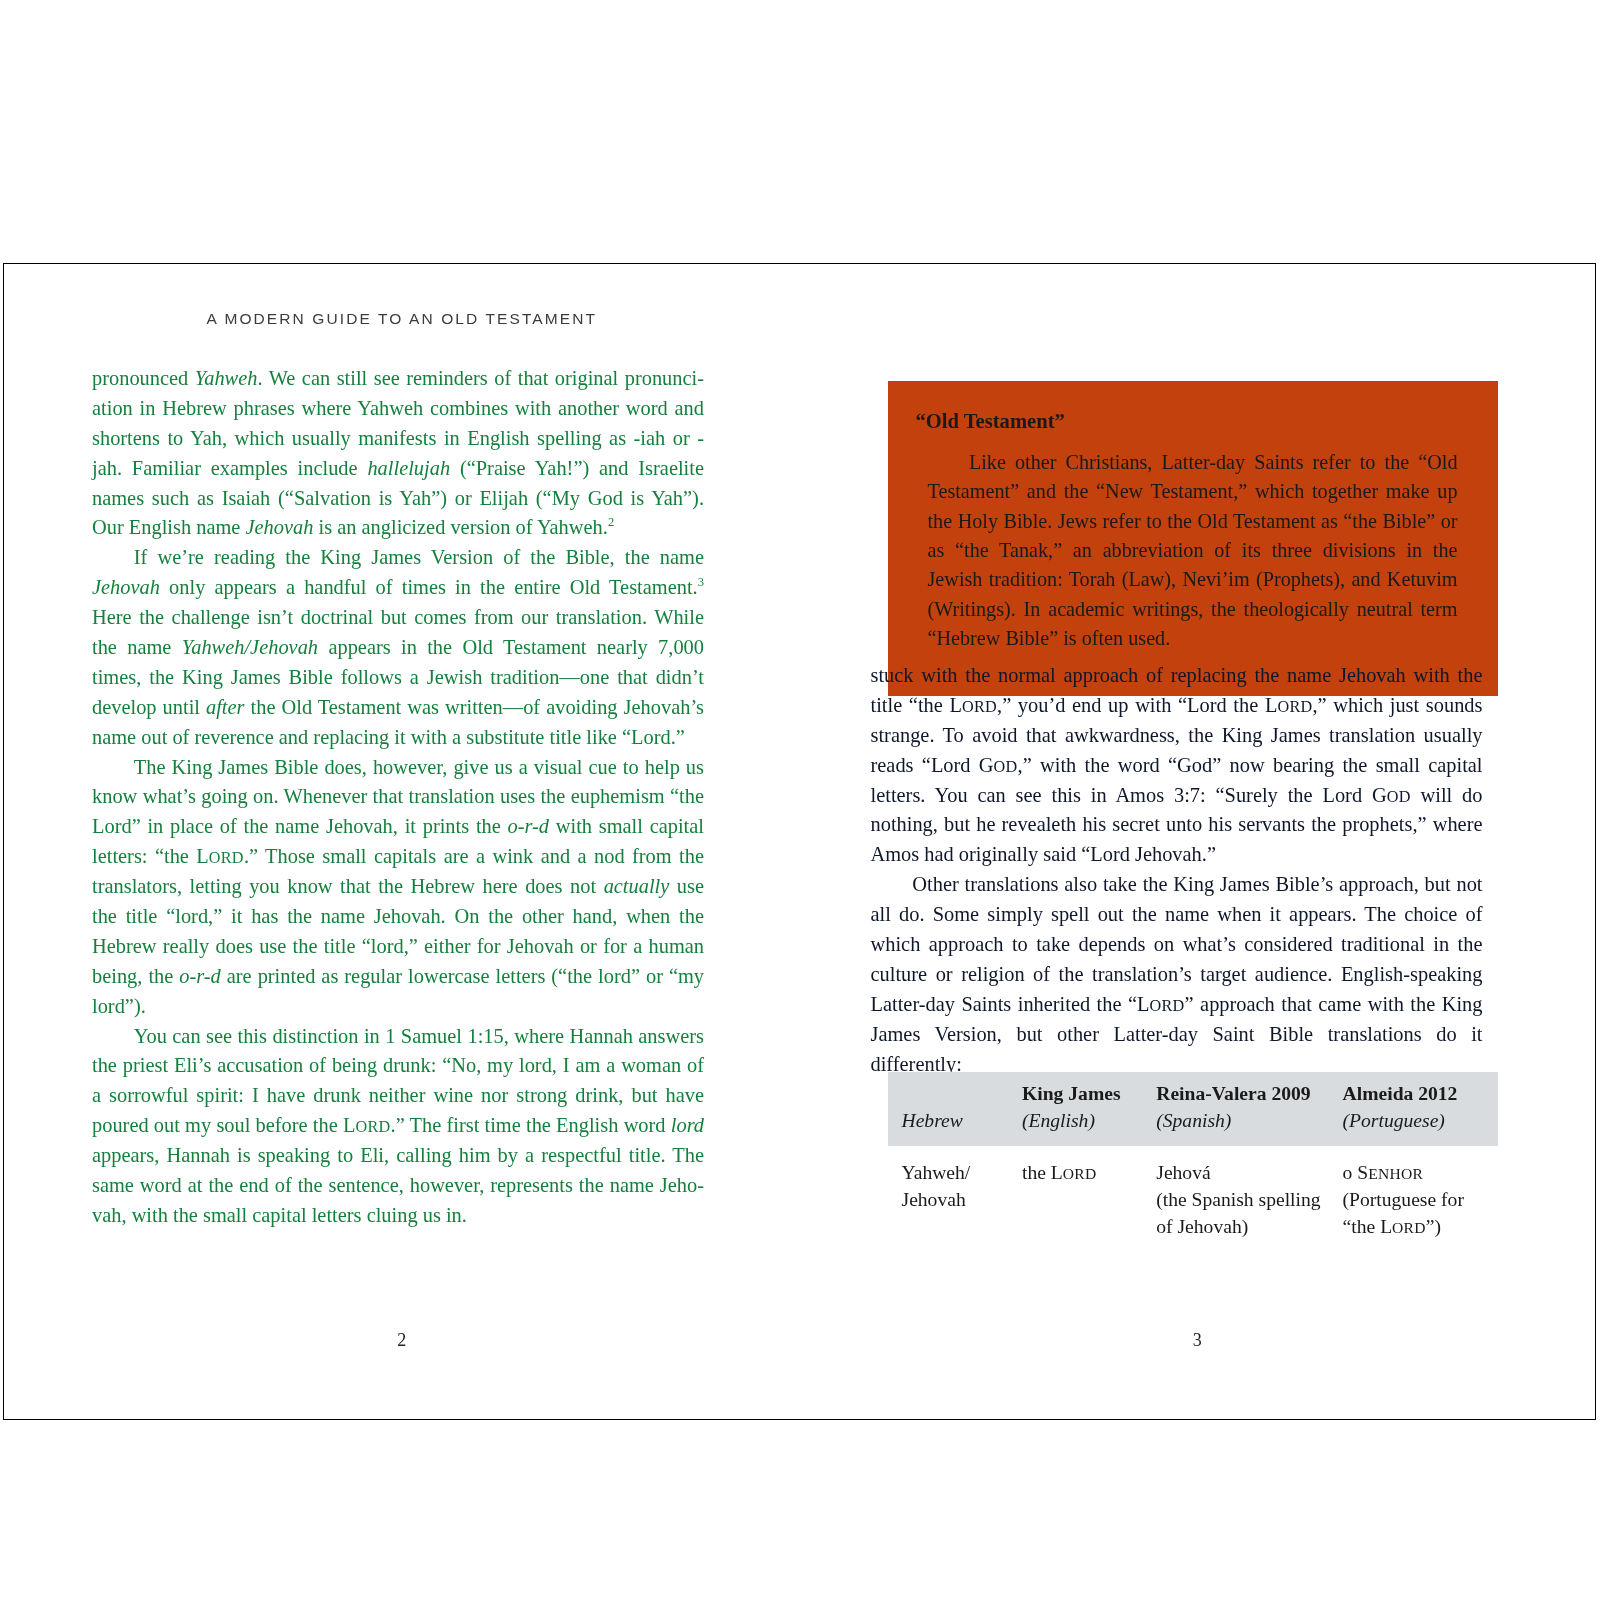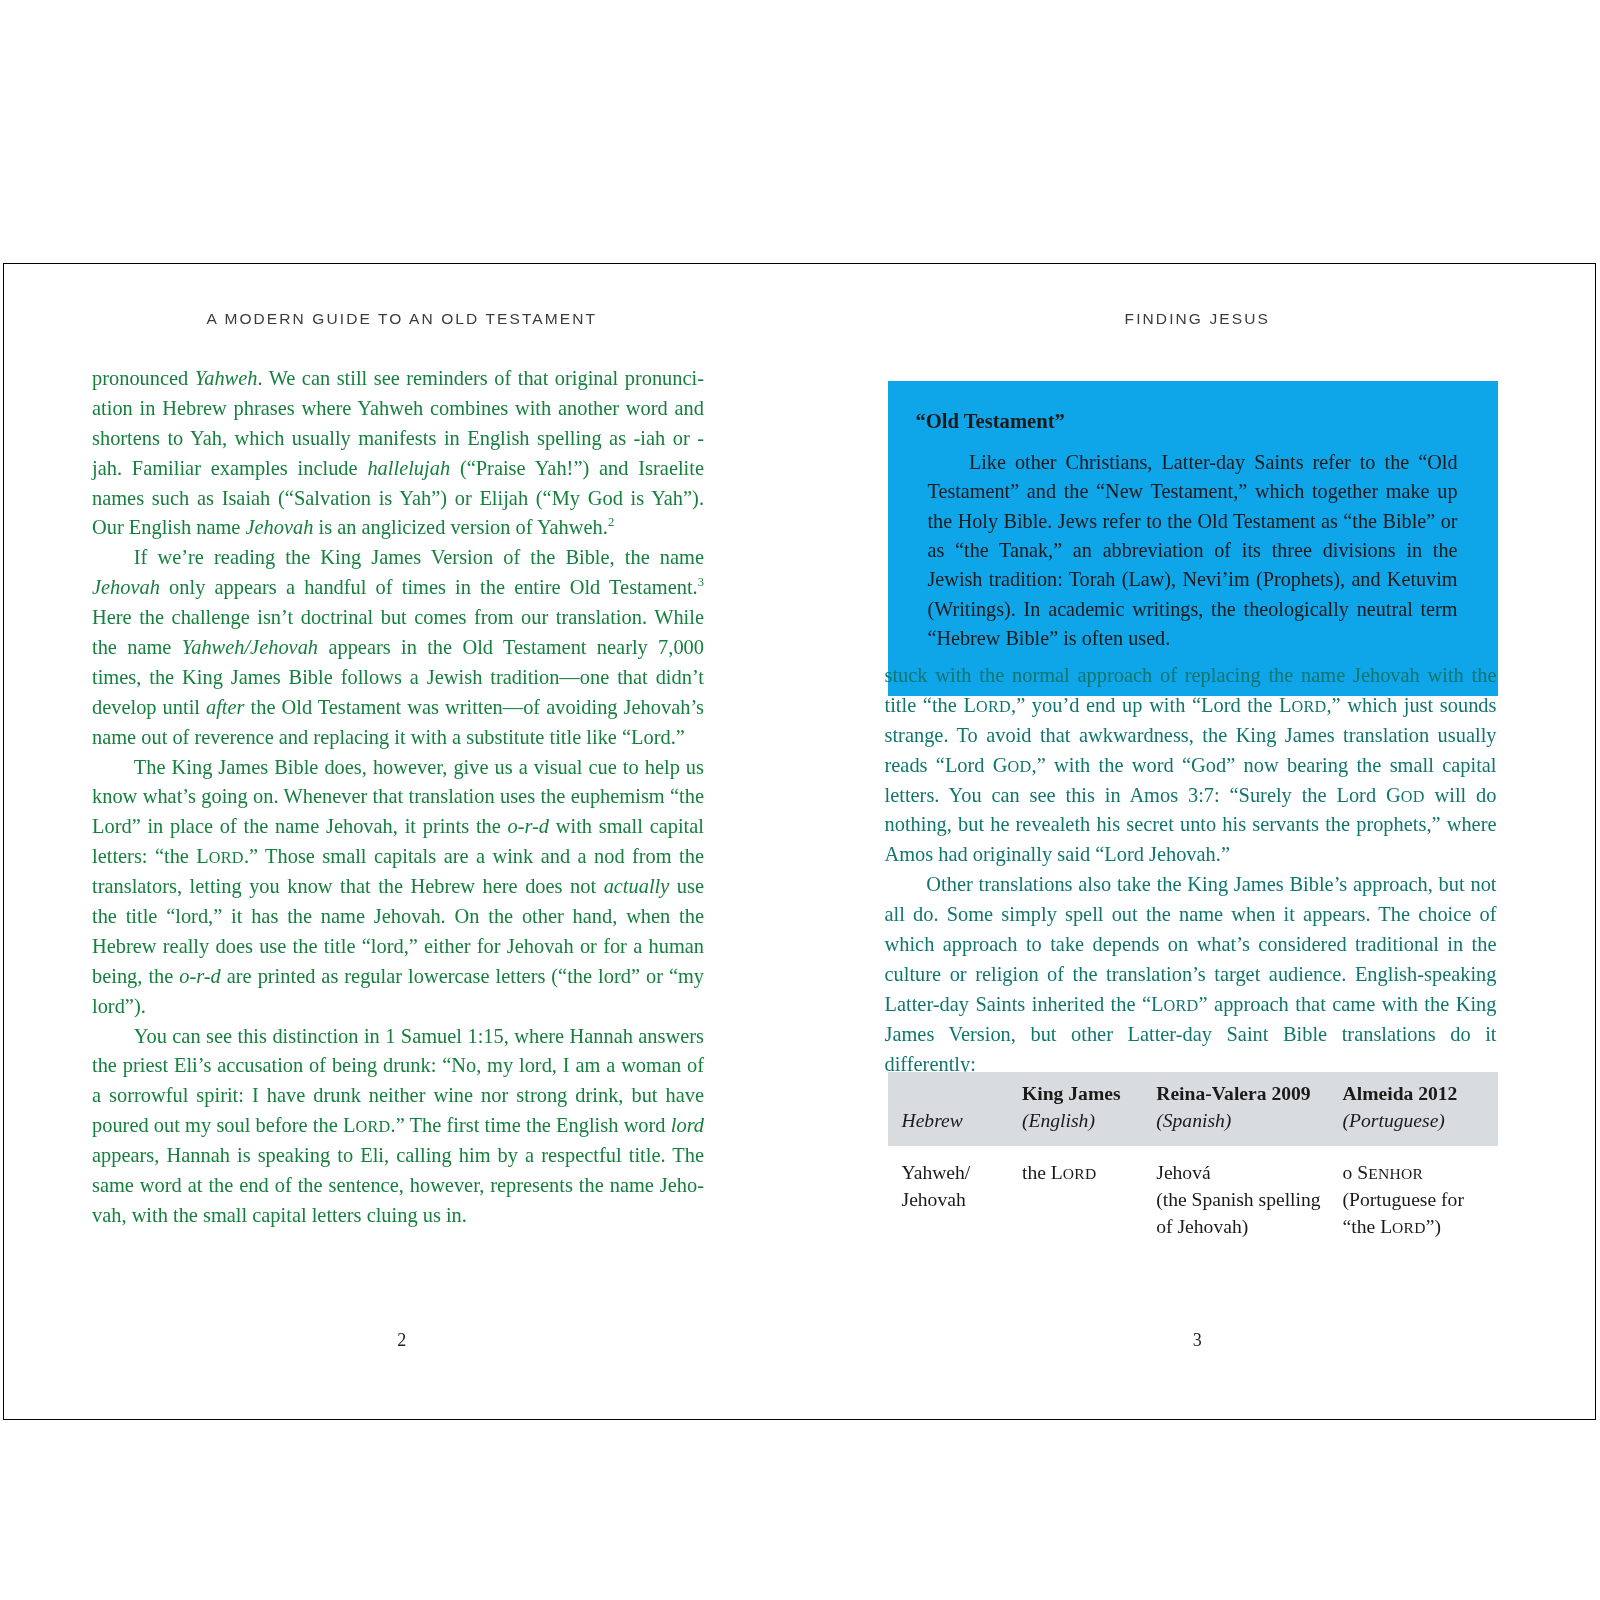--- a/index.html
+++ b/index.html
@@ -96,47 +96,47 @@
     line-height: 0;
   }
 
   
   .sidebar-box {
     position: absolute;
     left: 88px;
     top: 117px;
     width: 610px;
     box-sizing: border-box;
-    background: #0ea5e9;
+    background: #c2410c;
     padding: 26px 28px 30px 28px;
   }
   .sidebar-box .box-title {
     font-weight: bold;
     font-size: 20.6px;
     margin: 0 0 4px 0;
     line-height: 1.4;
   }
   .sidebar-box .box-body {
     font-size: 20.2px;
     line-height: 1.455;
     text-align: justify;
     text-indent: 2.05em;
     margin: 12px;
   }
 
   
   .column-lower {
     position: absolute;
-    left: 85px;
+    left: 71px;
     top: 397px;
     width: 612px;
     font-size: 20.4px;
     line-height: 1.465;
     text-align: justify;
-    color: #0f766e;
+    color: #0f172a;
   }
   .column-lower p { margin: 0; }
   .column-lower p + p { text-indent: 2.05em; }
 
   
   .trans-table {
     position: absolute;
     left: 88px;
     top: 808px;
     width: 610px;
@@ -191,21 +191,20 @@
 
       <p>You can see this distinction in 1 Samuel 1:15, where Hannah answers the priest Eli’s accusation of being drunk: “No, my lord, I am a woman of a sorrowful spirit: I have drunk neither wine nor strong drink, but have poured out my soul before the <span class="sc">L<span class="sc-rest">ORD</span></span>.” The first time the English word <i class="it">lord</i> appears, Hannah is speaking to Eli, calling him by a respectful title. The same word at the end of the sentence, however, represents the name Jeho­vah, with the small capital letters cluing us in.</p>
 
     </div>
 
     <div class="folio">2</div>
   </div>
 
   <div class="page page-right">
 
-    <div class="running-head">FINDING JESUS</div>
 
     <div class="sidebar-box">
       <p class="box-title">“Old Testament”</p>
       <p class="box-body">Like other Christians, Latter-day Saints refer to the “Old Testament” and the “New Testament,” which together make up the Holy Bible. Jews refer to the Old Testament as “the Bible” or as “the Tanak,” an abbreviation of its three divisions in the Jewish tradition: Torah (Law), Nevi’im (Prophets), and Ketuvim (Writings). In academic writings, the theologically neutral term “Hebrew Bible” is often used.</p>
     </div>
 
     <div class="column-lower">
 
       <p>stuck with the normal approach of replacing the name Jehovah with the title “the <span class="sc">L<span class="sc-rest">ORD</span></span>,” you’d end up with “Lord the <span class="sc">L<span class="sc-rest">ORD</span></span>,” which just sounds strange. To avoid that awkwardness, the King James translation usually reads “Lord <span class="sc">G<span class="sc-rest">OD</span></span>,” with the word “God” now bearing the small capital letters. You can see this in Amos 3:7: “Surely the Lord <span class="sc">G<span class="sc-rest">OD</span></span> will do nothing, but he re­vealeth his secret unto his servants the prophets,” where Amos had originally said “Lord Jehovah.”</p>
 

